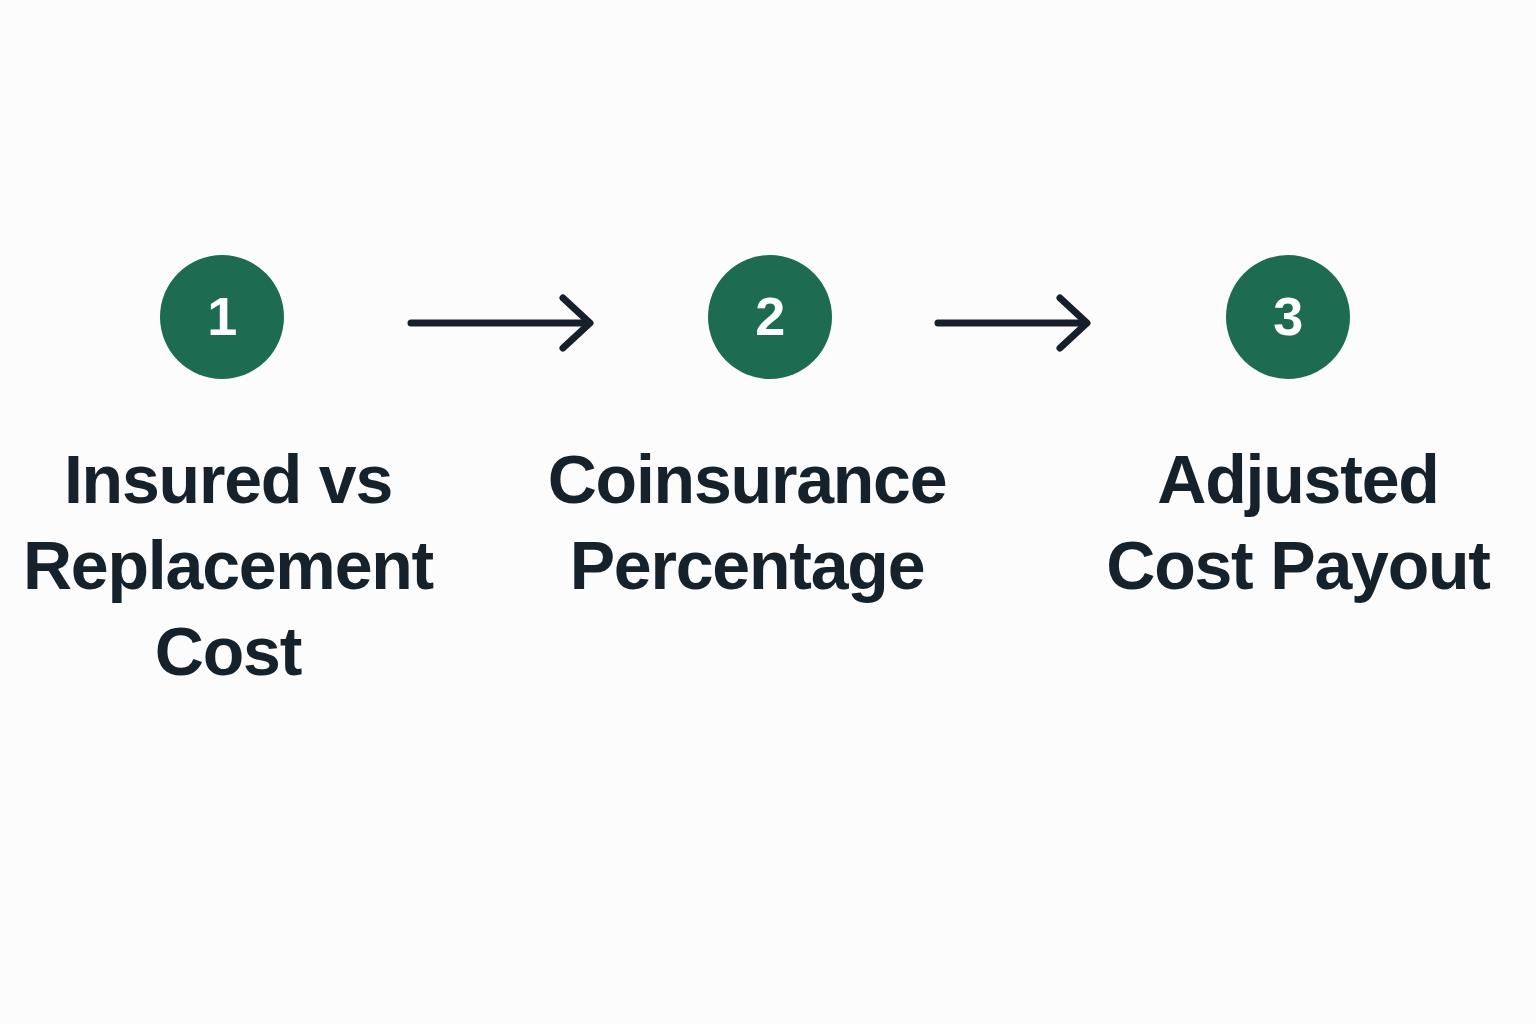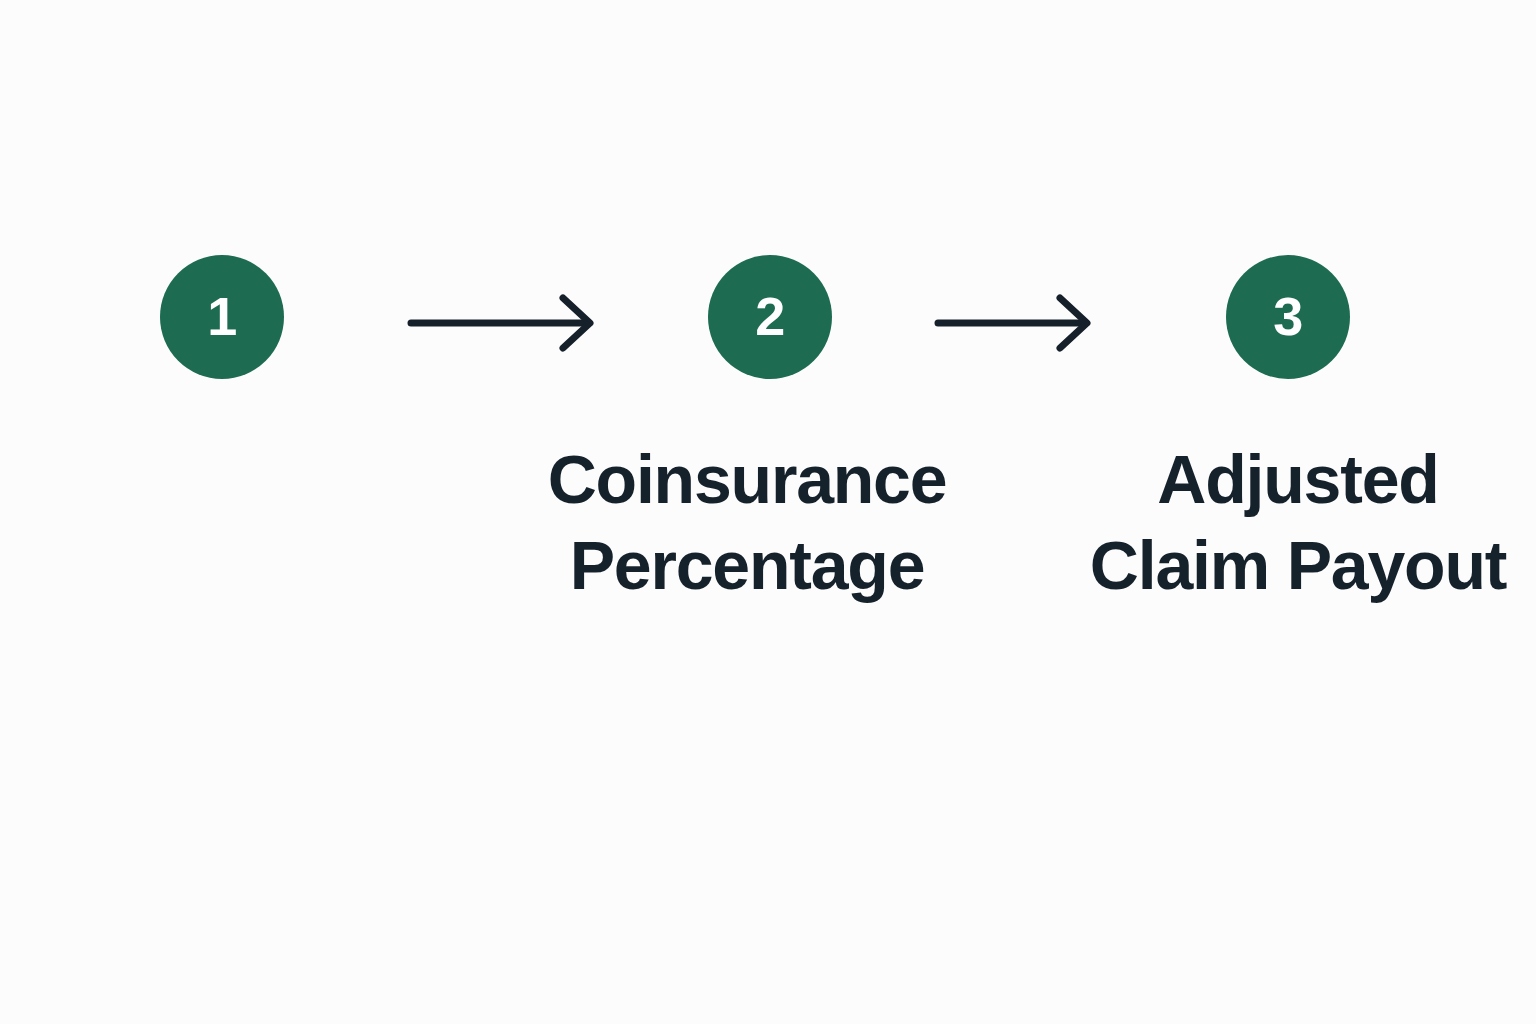--- a/index.html
+++ b/index.html
@@ -126,19 +126,22 @@
       </svg>
     </div>
 
     <div class="step-badge badge-3">
       <span class="num">3</span>
     </div>
 
   </div>
 
   <div class="labels-row">
+    <div class="step-label label-1">Insured vs
+Replacement
+Cost</div>
     <div class="step-label label-2">Coinsurance
 Percentage</div>
     <div class="step-label label-3">Adjusted
-Claim Payout</div>
+Cost Payout</div>
   </div>
 
 </div>
 
 </body></html>

